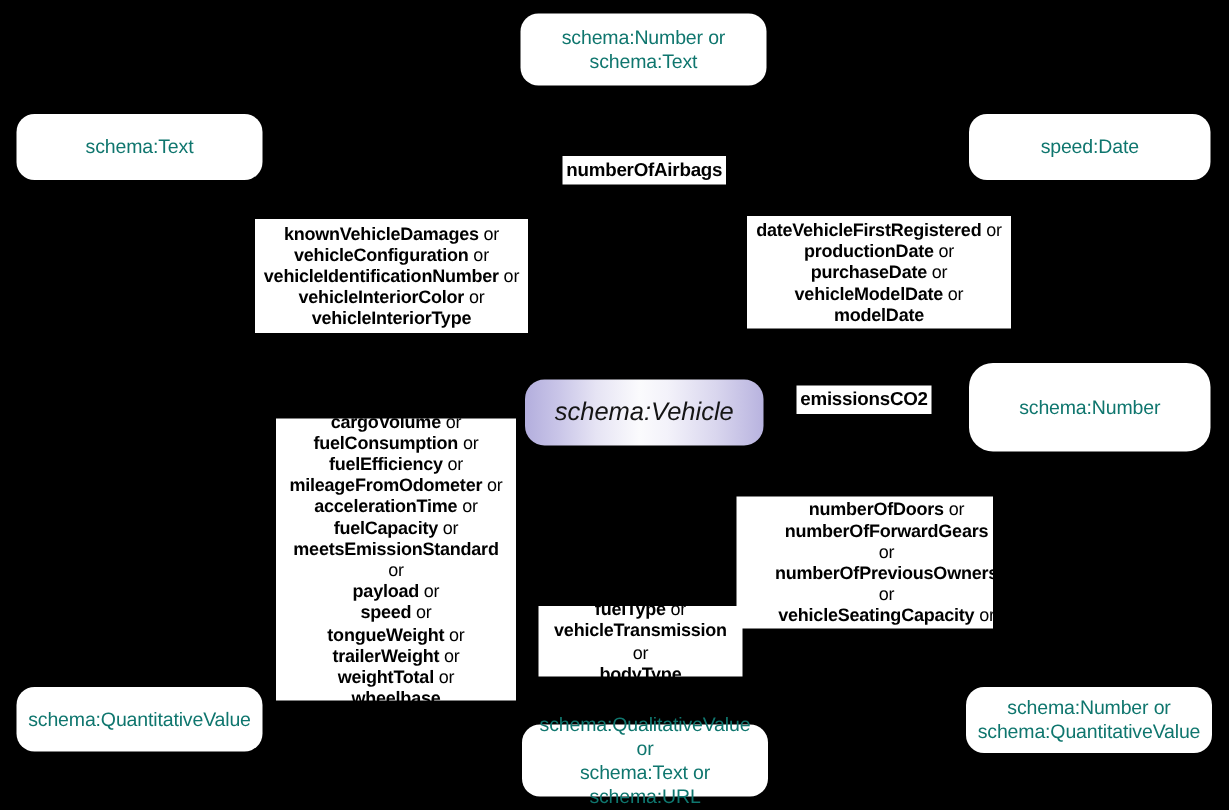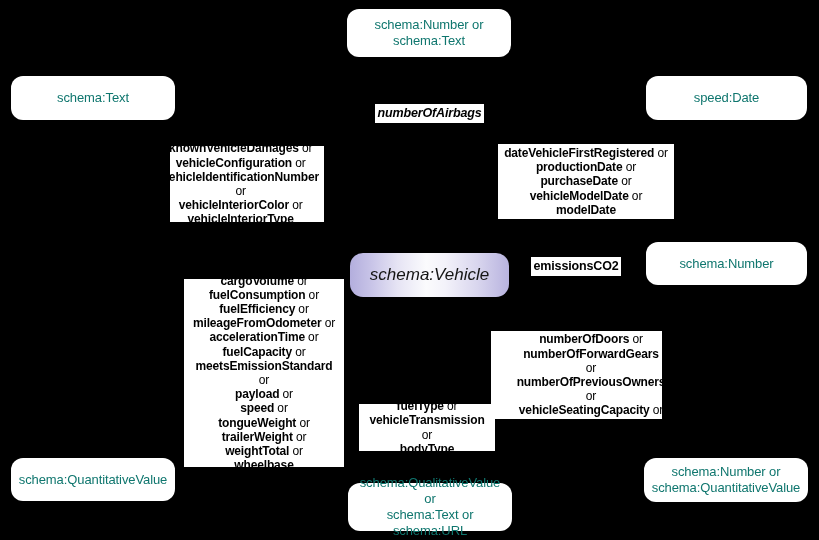--- a/index.html
+++ b/index.html
@@ -120,21 +120,21 @@
   </div>
 
   <div class="type-node" style="left:11px; top:76px; width:164px; height:44px;">
     <span>schema:Text</span>
   </div>
 
   <div class="type-node" style="left:646px; top:76px; width:161px; height:44px;">
     <span>speed:Date</span>
   </div>
 
-  <div class="type-node" style="left:646px; top:242px; width:161px; height:43px;">
+  <div class="type-node" style="left:646px; top:242px; width:161px; height:59px;border-radius:16px;">
     <span>schema:Number</span>
   </div>
 
   <div class="type-node" style="left:11px; top:458px; width:164px; height:43px;">
     <span>schema:QuantitativeValue</span>
   </div>
 
   <div class="type-node" style="left:348px; top:483px; width:164px; height:48px;">
     <span>schema:QualitativeValue or
 schema:Text or
@@ -143,25 +143,25 @@
 
   <div class="type-node" style="left:644px; top:458px; width:164px; height:44px;">
     <span>schema:Number or
 schema:QuantitativeValue</span>
   </div>
 
   <div class="focus-node" style="left:350px; top:253px; width:159px; height:44px;">
     <span>schema:Vehicle</span>
   </div>
 
-  <div class="prop-box prop-box-single" style="left:375px; top:104px; width:109px; height:19px;font-style:italic;">
+  <div class="prop-box prop-box-single" style="left:375px; top:104px; width:109px; height:19px;">
     <span><span>numberOfAirbags</span></span>
   </div>
 
-  <div class="prop-box" style="left:170px; top:146px; width:154px; height:76px;justify-content:flex-end;">
+  <div class="prop-box" style="left:170px; top:146px; width:182px; height:76px;">
     <span><span>knownVehicleDamages</span><span class="or"> or </span><br><span>vehicleConfiguration</span><span class="or"> or </span><br><span>vehicleIdentificationNumber</span><span class="or"> or </span><br><span>vehicleInteriorColor</span><span class="or"> or </span><br><span>vehicleInteriorType</span></span>
   </div>
 
   <div class="prop-box" style="left:498px; top:144px; width:176px; height:75px;">
     <span><span>dateVehicleFirstRegistered</span><span class="or"> or </span><br><span>productionDate</span><span class="or"> or </span><br><span>purchaseDate</span><span class="or"> or </span><br><span>vehicleModelDate</span><span class="or"> or </span><br><span>modelDate</span></span>
   </div>
 
   <div class="prop-box prop-box-single" style="left:531px; top:257px; width:90px; height:19px;">
     <span><span>emissionsCO2</span></span>
   </div>

